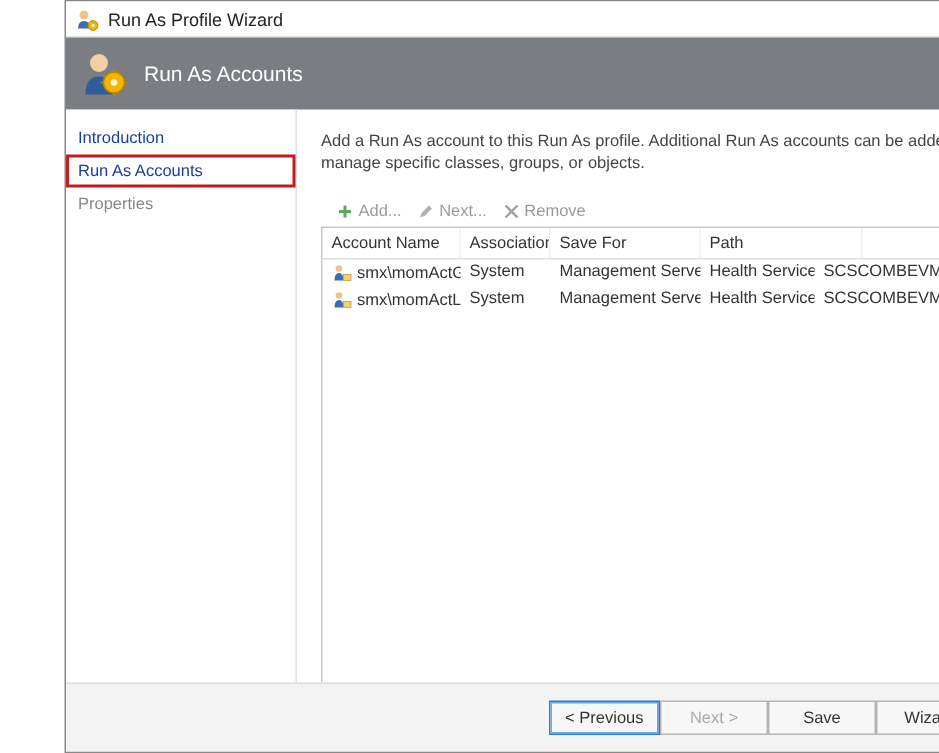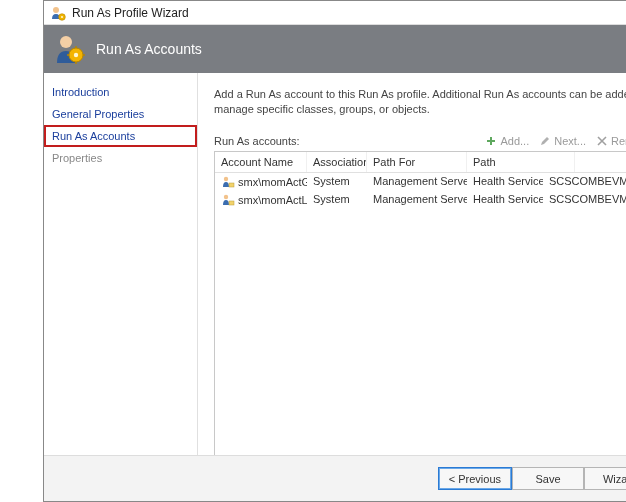--- a/index.html
+++ b/index.html
@@ -222,30 +222,28 @@
           </g>
         </g>
       </svg>
     </span>
     <span class="htext">Run As Accounts</span>
   </div>
 
   <div class="body">
     <div class="sidebar">
       <div class="side-item">Introduction</div>
-      <div class="side-item">General Properties</div>
       <div class="side-item selected">Run As Accounts</div>
       <div class="side-item muted">Properties</div>
     </div>
 
     <div class="content">
       <div class="desc">Add a Run As account to this Run As profile.  Additional Run As accounts can be added to manage specific classes, groups, or objects.</div>
 
       <div class="toolbar-row">
-        <span class="lbl">Run As accounts:</span>
         <span class="toolbtn">
           <svg class="ticon" width="12" height="12" viewBox="0 0 12 12">
             <rect x="5" y="2" width="2" height="8" fill="#5ea85e"></rect>
             <rect x="2" y="5" width="8" height="2" fill="#5ea85e"></rect>
           </svg>
           <span>Add...</span>
         </span>
         <span class="toolbtn">
           <svg class="ticon" width="12" height="12" viewBox="0 0 12 12">
             <path d="M2 10 L3 7 L8 2 L10 4 L5 9 Z" fill="#b0b0b0"></path>
@@ -257,21 +255,21 @@
             <path d="M2 2 L10 10 M10 2 L2 10" stroke="#a0a0a0" stroke-width="1.6"></path>
           </svg>
           <span>Remove</span>
         </span>
       </div>
 
       <div class="table-wrap">
         <div class="thead">
           <div class="col-acct">Account Name</div>
           <div class="col-assoc">Association</div>
-          <div class="col-used">Path For</div>
+          <div class="col-used">Save For</div>
           <div class="col-path">Path</div>
         </div>
 
         <div class="trow">
           <div class="col-acct">
             <span class="row-icon">
               <svg width="14" height="14" viewBox="0 0 14 14">
                   <circle cx="5" cy="4" r="2.2" fill="#f2c28b"></circle>
                   <path d="M2 12 Q2 7 5 7 Q8 7 8 12 Z" fill="#3b6db0"></path>
                   <rect x="8" y="8" width="5" height="4" fill="#f2d36b" stroke="#b89a3a" stroke-width="0.5"></rect>
@@ -300,17 +298,18 @@
           <div class="col-used">Management Server</div>
           <div class="col-class">Health Service</div>
           <div class="col-path">SCSCOMBEVM00134.sm</div>
         </div>
       </div>
     </div>
   </div>
 
   <div class="footer">
     <div class="btn primary">&lt; Previous</div>
+    <div class="btn disabled">Next &gt;</div>
     <div class="btn">Save</div>
     <div class="btn">Wizard</div>
   </div>
 
 </div>
 
 </body></html>

